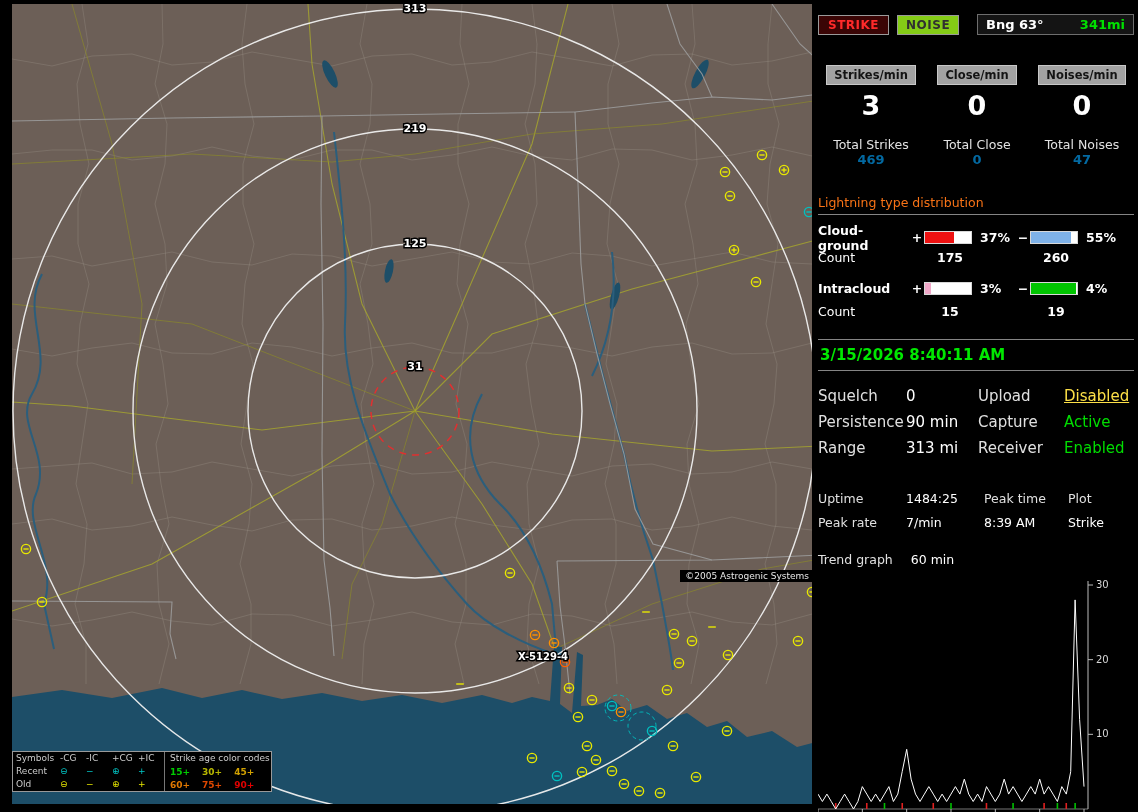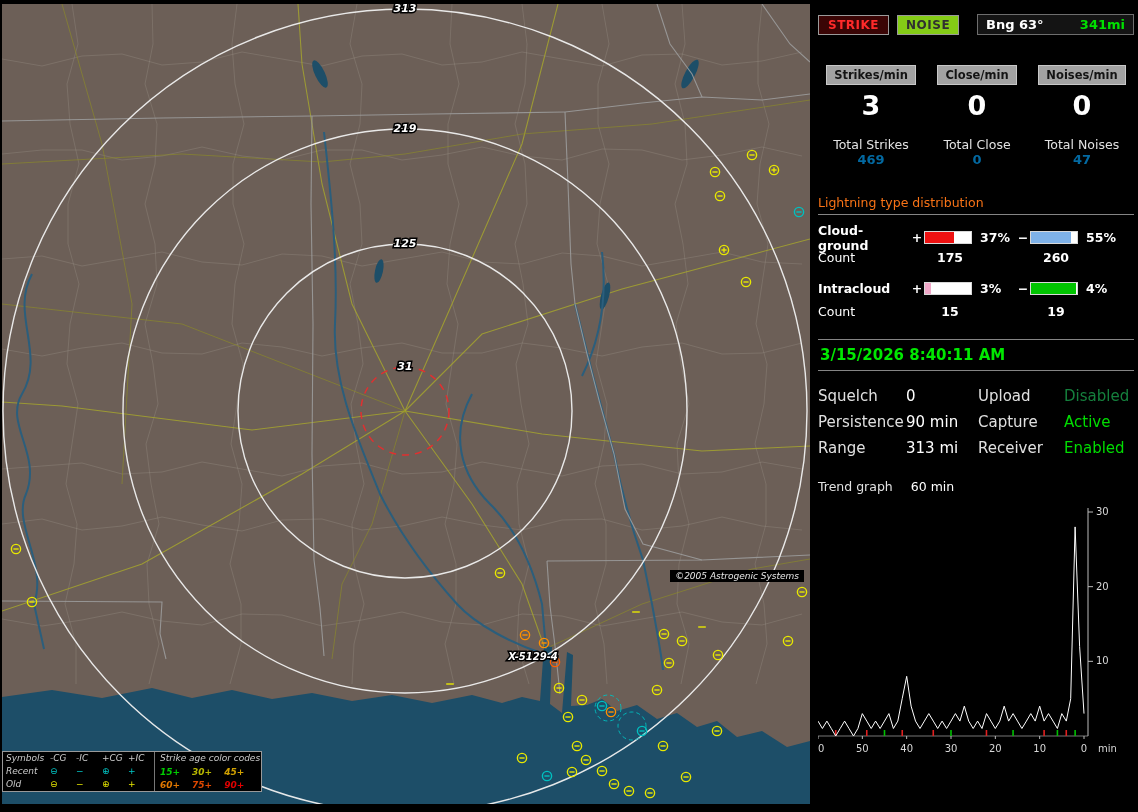--- a/index.html
+++ b/index.html
@@ -1,20 +1,20 @@
 <!DOCTYPE html>
 <html><head>
 <meta charset="utf-8">
 <style>
   html,body{margin:0;padding:0;background:#000;}
   body{width:1138px;height:812px;position:relative;overflow:hidden;
        font-family:"DejaVu Sans","Liberation Sans",sans-serif;color:#fff;}
 
   
-  #map{position:absolute;left:2px;top:4px;width:808px;height:580px;background:#6c5f57;font-style:italic;}
+  #map{position:absolute;left:12px;top:4px;width:808px;height:580px;background:#6c5f57;}
   #map svg{display:block;}
   .county{fill:none;stroke:#a79d92;stroke-width:.7;opacity:.4;}
   .road{fill:none;stroke:#a8a82c;stroke-width:1.1;opacity:.8;}
   .road2{fill:none;stroke:#8f8f22;stroke-width:.9;opacity:.65;}
   .water{fill:#1d4e68;}
   .river{fill:none;stroke:#2b5e7c;stroke-width:2;}
   .border{fill:none;stroke:#9b9b9b;stroke-width:1.1;opacity:.9;}
   .ring{fill:none;stroke:#f0f0f0;stroke-width:1.4;opacity:.95;}
   .ring.red{stroke:#e03030;stroke-width:1.5;stroke-dasharray:7 6;opacity:1;}
   .ring-label,.cluster{fill:#fff;font-size:11px;font-weight:bold;text-anchor:middle;
@@ -70,21 +70,21 @@
   .bar i{position:absolute;left:0;top:0;bottom:0;display:block;}
   .pct{padding-left:4px;}
   .dist-block{margin-top:8px;}
 
   .dt-box{margin-top:16px;border-top:1px solid #858585;border-bottom:1px solid #858585;
        padding:6px 2px;color:#00e800;font-size:15px;font-weight:bold;}
 
   .settings{display:grid;grid-template-columns:88px 72px 86px 74px;row-gap:8px;
        font-size:15px;margin-top:16px;}
   .k{color:#e0e0e0;} .v{color:#fff;}
-  .green{color:#00dd00;} .dim{color:#15803d;}
+  .green{color:#00dd00;} .dim{color:#fde047;text-decoration:underline;}
 
   .uptime{display:grid;grid-template-columns:88px 78px 84px 70px;row-gap:9px;
        font-size:12.5px;margin-top:34px;}
 
   .trend-hd{display:flex;gap:18px;font-size:12.5px;margin-top:22px;}
   #trend-wrap{margin-top:8px;}
   .gr-text{fill:#d8d8d8;font-size:10px;}
   .gr-axis{stroke:#bbb;stroke-width:1;}
   .gr-base{stroke:#777;stroke-width:1;}
   .gr-line{fill:none;stroke:#fff;stroke-width:1;}
@@ -460,20 +460,31 @@
       <span class="v">90 min</span>
       <span class="k">Capture</span>
       <span class="v green">Active</span>
 
       <span class="k">Range</span>
       <span class="v">313 mi</span>
       <span class="k">Receiver</span>
       <span class="v green">Enabled</span>
     </div>
 
+    <div class="uptime">
+      <span class="k">Uptime</span>
+      <span class="v">1484:25</span>
+      <span class="k">Peak time</span>
+      <span class="k">Plot</span>
+
+      <span class="k">Peak rate</span>
+      <span class="v">7/min</span>
+      <span class="v">8:39 AM</span>
+      <span class="v">Strike</span>
+    </div>
 
     <div class="trend-hd">
       <span class="k">Trend graph</span>
       <span class="v">60 min</span>
     </div>
 
     <div id="trend-wrap">
       <svg id="trend-svg" width="318" height="262">
           <line x1="0" y1="234" x2="270" y2="234" class="gr-base"></line>
           <line x1="270" y1="6" x2="270" y2="234" class="gr-axis"></line>

